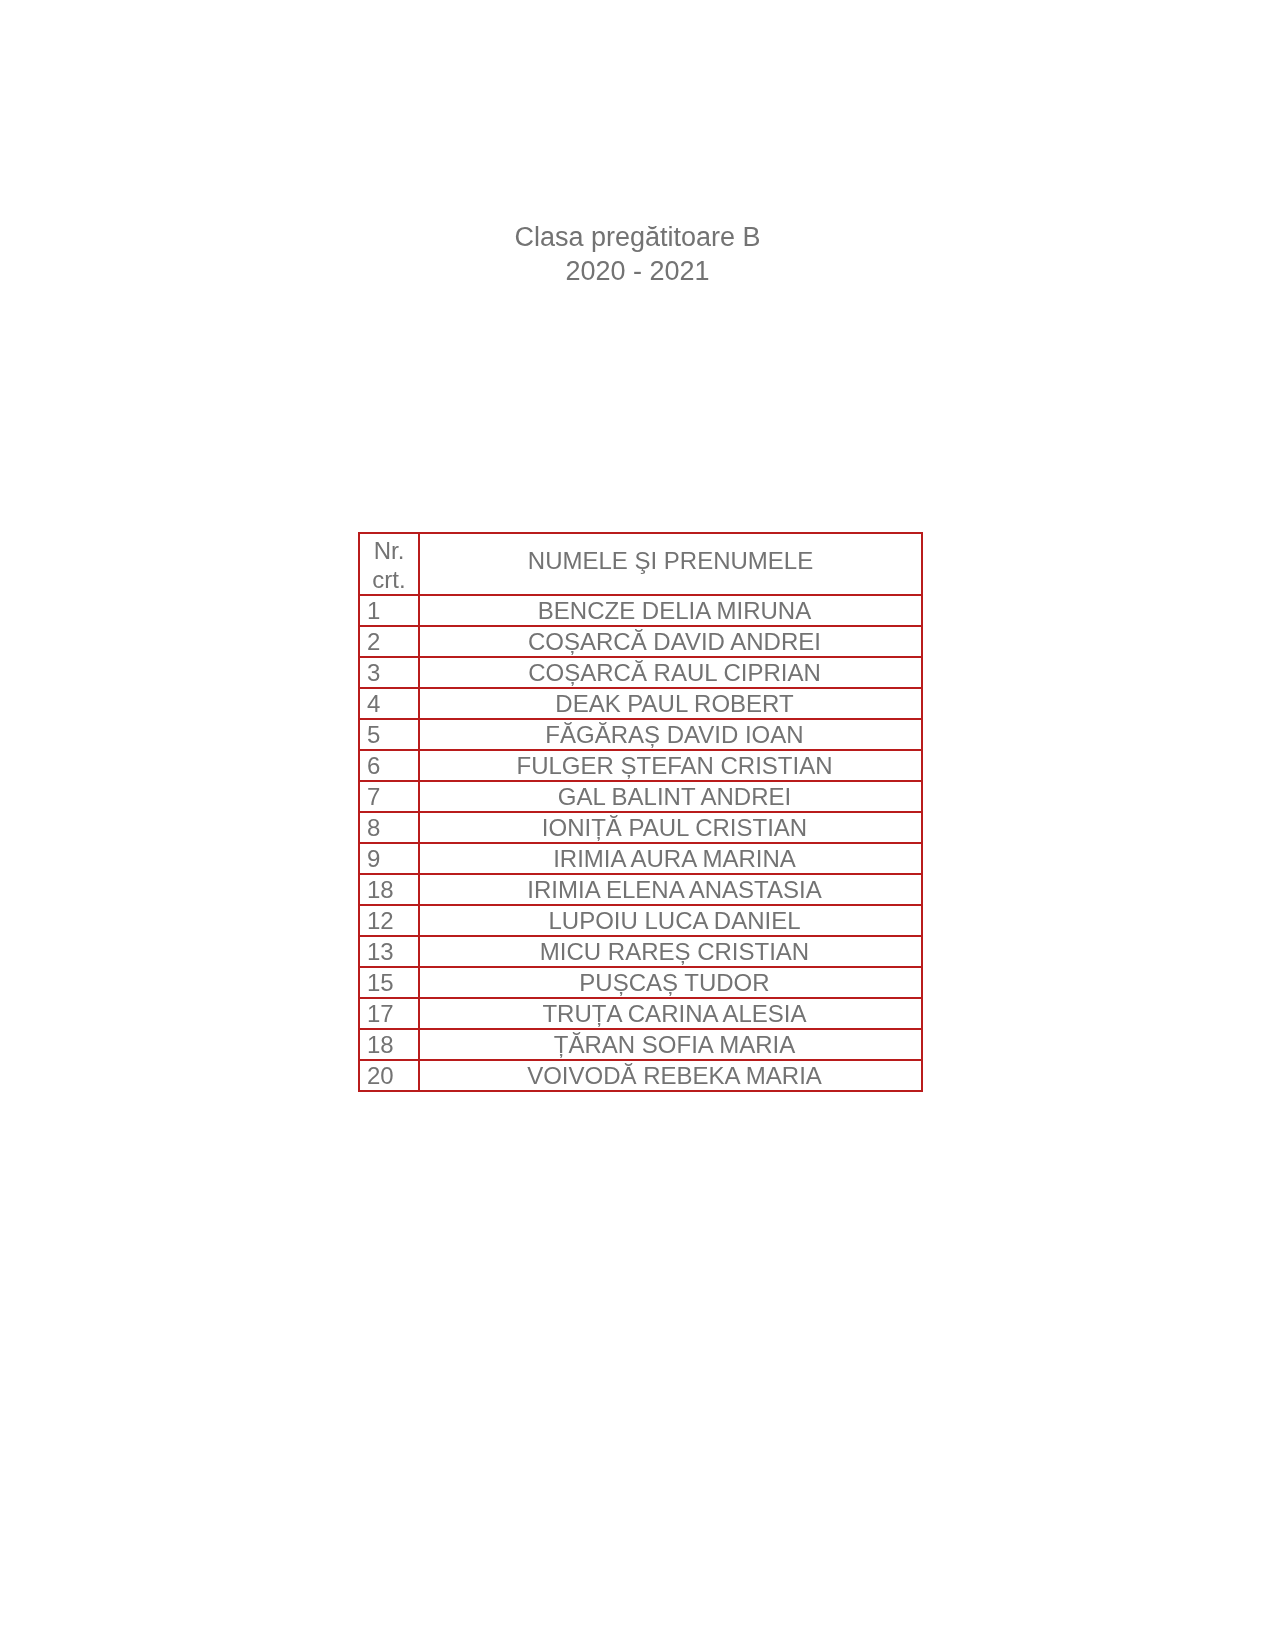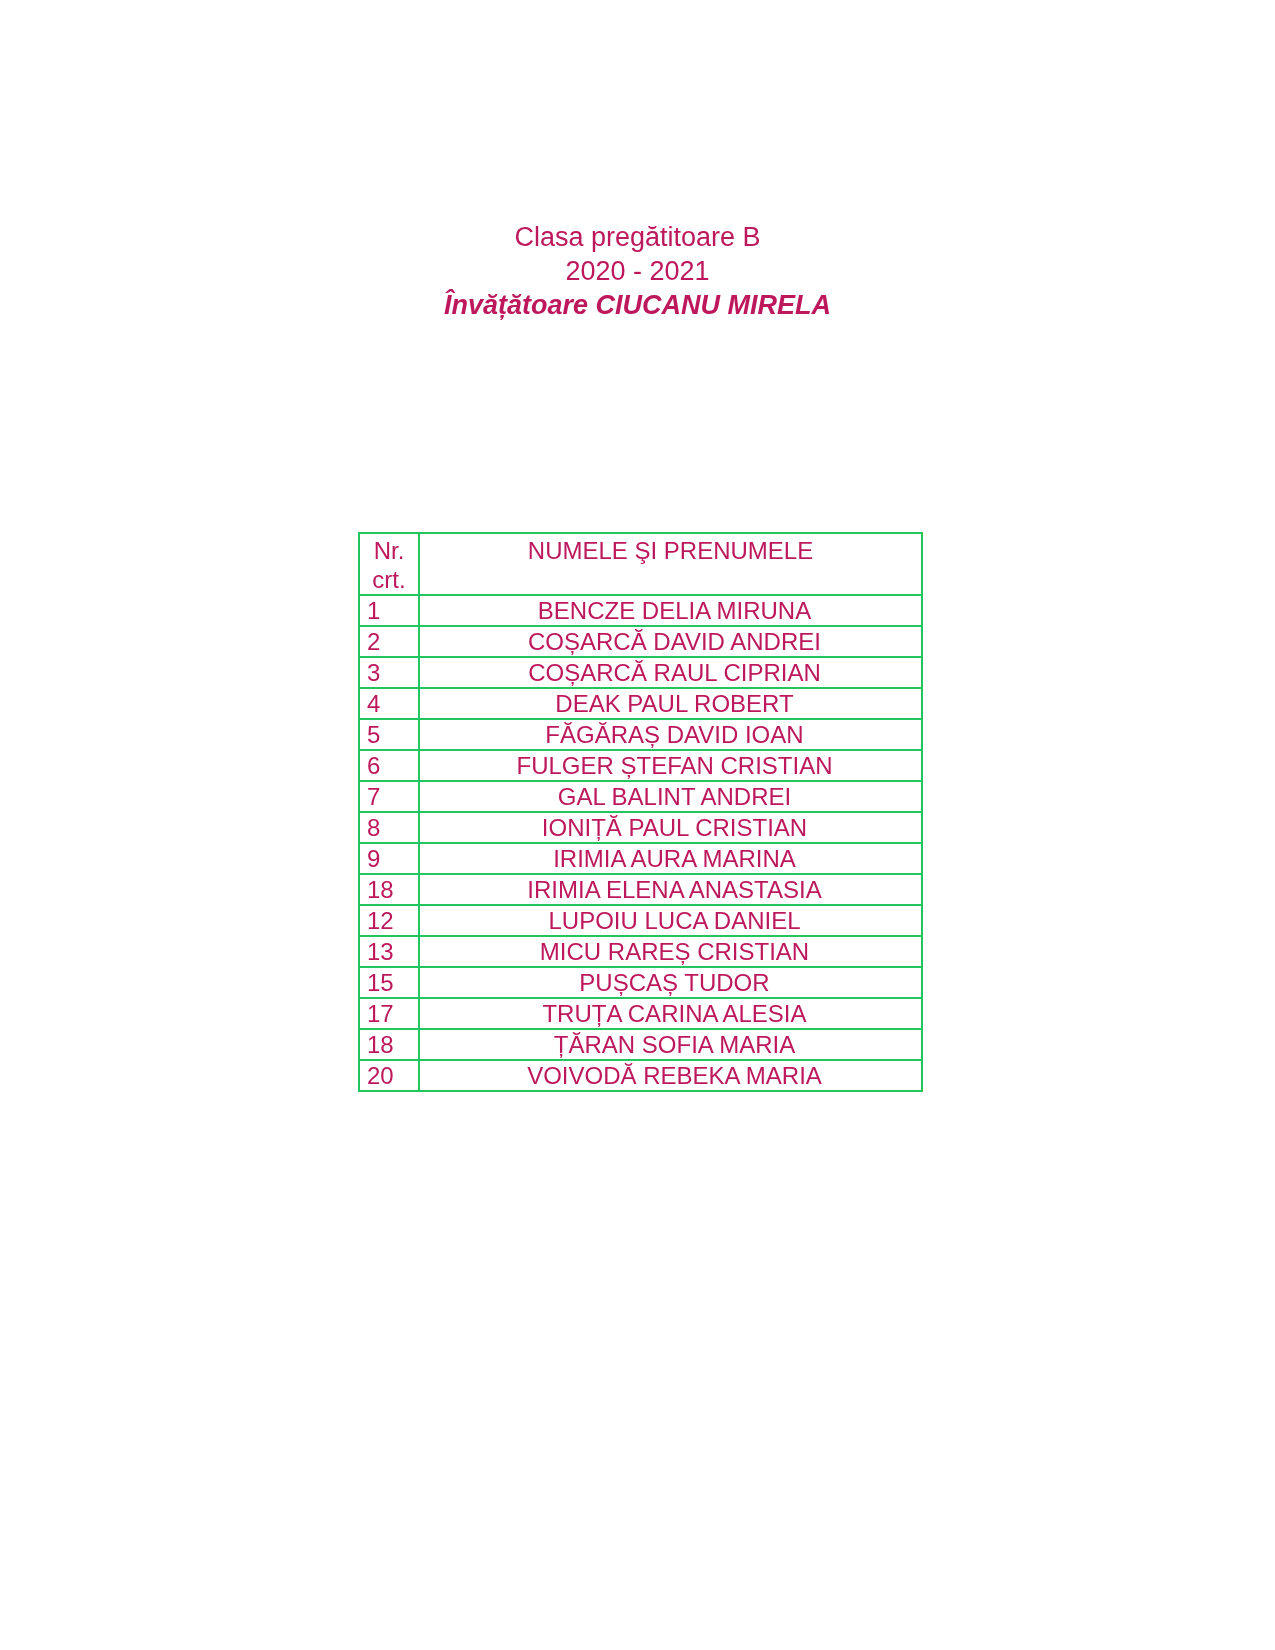--- a/index.html
+++ b/index.html
@@ -6,21 +6,21 @@
     margin: 0;
     padding: 0;
     background: #ffffff;
   }
   .page {
     position: relative;
     width: 1250px;
     height: 1650px;
     background: #ffffff;
     font-family: "Liberation Sans", "DejaVu Sans", sans-serif;
-    color: #be185d;
+    color: #737373;
     overflow: hidden;
   }
   .title-block {
     position: absolute;
     top: 220px;
     left: 0;
     width: 1275px;
     text-align: center;
     font-size: 27px;
     line-height: 34px;
@@ -38,38 +38,38 @@
     left: 358px;
     top: 532px;
     width: 563px;
     border-collapse: collapse;
     table-layout: fixed;
     font-size: 24px;
   }
   table.roster col.col-nr   { width: 60px; }
   table.roster col.col-name { width: 503px; }
   table.roster th, table.roster td {
-    border: 2px solid #22c55e;
+    border: 2px solid #b91c1c;
     font-weight: normal;
     padding: 0;
     overflow: hidden;
     white-space: nowrap;
   }
   table.roster th.h-nr {
     vertical-align: top;
     text-align: center;
     height: 58px;
     line-height: 29px;
     padding-top: 2px;
   }
   table.roster th.h-name {
     vertical-align: top;
     text-align: center;
     line-height: 29px;
-    padding-top: 2px;
+    padding-top: 12px;
   }
   table.roster td {
     height: 29px;
     line-height: 29px;
     vertical-align: middle;
   }
   table.roster td.c-nr {
     text-align: left;
     padding-left: 7px;
   }
@@ -79,21 +79,20 @@
   }
 </style>
 </head>
 <body>
 
 <div class="page">
 
   <div class="title-block">
     <p class="title-line">Clasa pregătitoare B</p>
     <p class="title-line">2020 - 2021</p>
-    <p class="title-line teacher">Învățătoare CIUCANU MIRELA</p>
   </div>
 
   <table class="roster">
     <colgroup>
       <col class="col-nr">
       <col class="col-name">
     </colgroup>
     <thead>
       <tr>
         <th class="h-nr">

